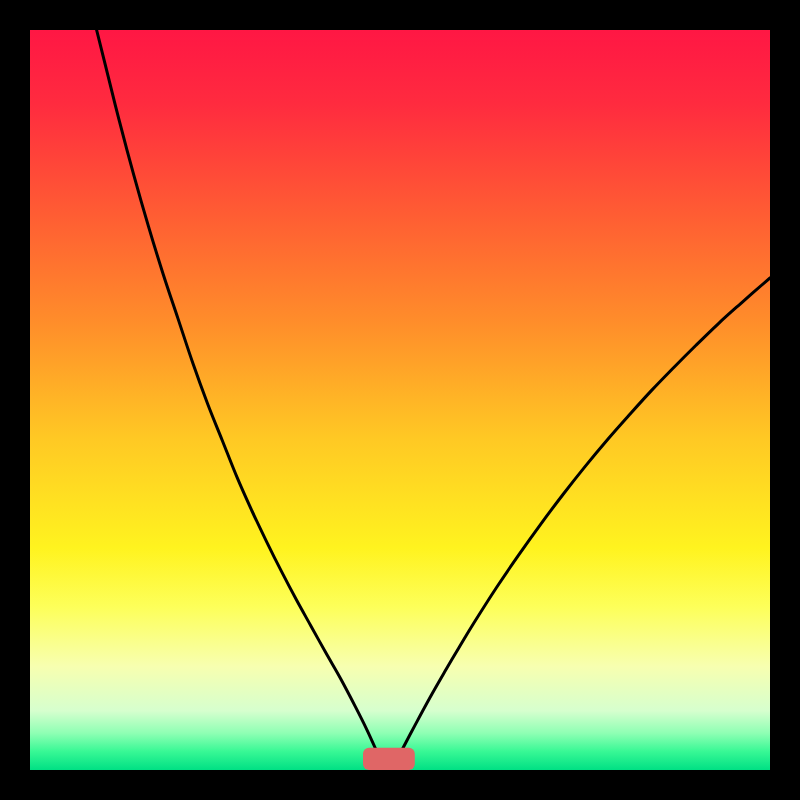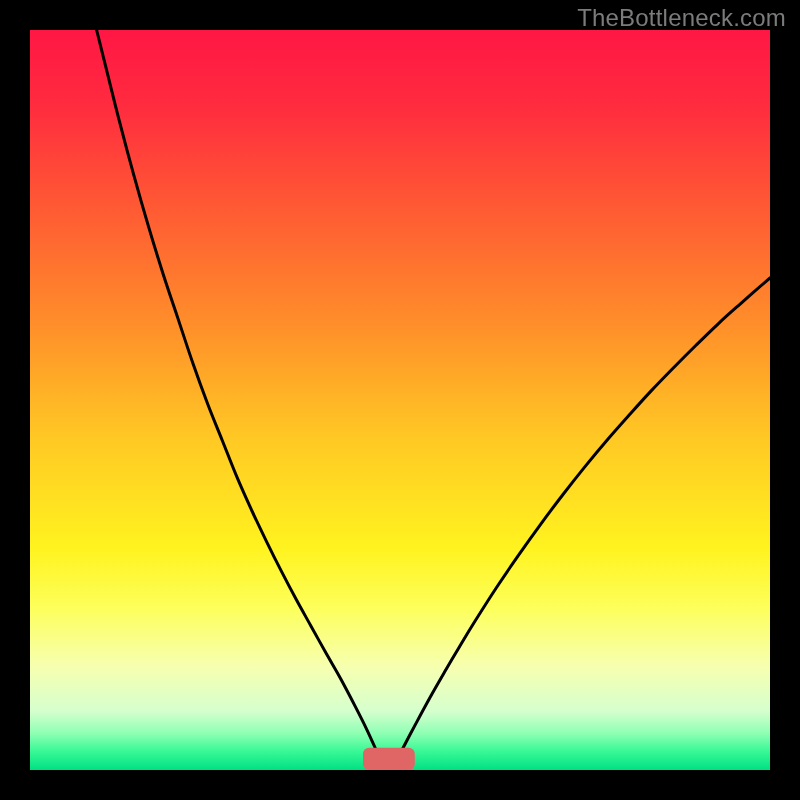--- a/index.html
+++ b/index.html
@@ -33,21 +33,20 @@
     top: 30px;
     width: 740px;
     height: 740px;
   }
   svg { display: block; }
 </style>
 </head>
 <body>
 
 <div class="frame">
-  <div class="watermark">TheBottleneck.com</div>
 
   <div class="plot">
     <svg id="plot-svg" width="740" height="740" viewBox="0 0 740 740">
       <defs>
         <linearGradient id="bg-grad" x1="0" y1="0" x2="0" y2="1">
             <stop offset="0.00%" stop-color="#ff1744"></stop>
             <stop offset="10.00%" stop-color="#ff2b3f"></stop>
             <stop offset="25.00%" stop-color="#ff5d33"></stop>
             <stop offset="40.00%" stop-color="#ff8f2a"></stop>
             <stop offset="55.00%" stop-color="#ffc824"></stop>

